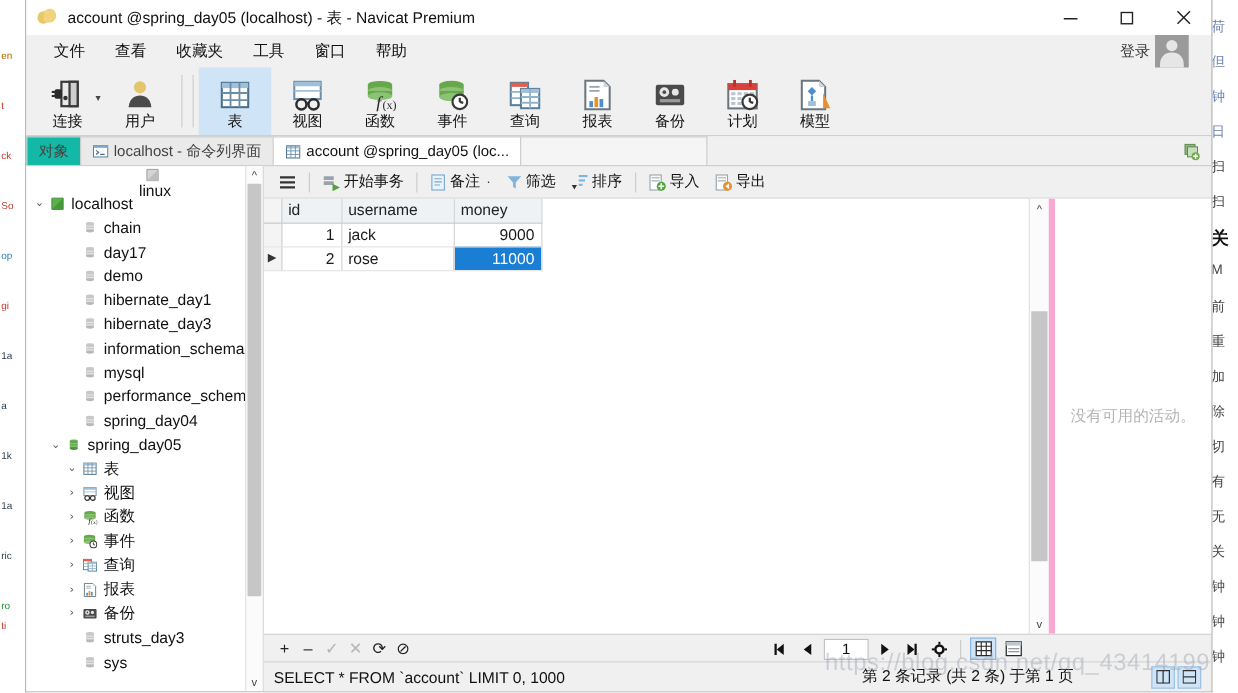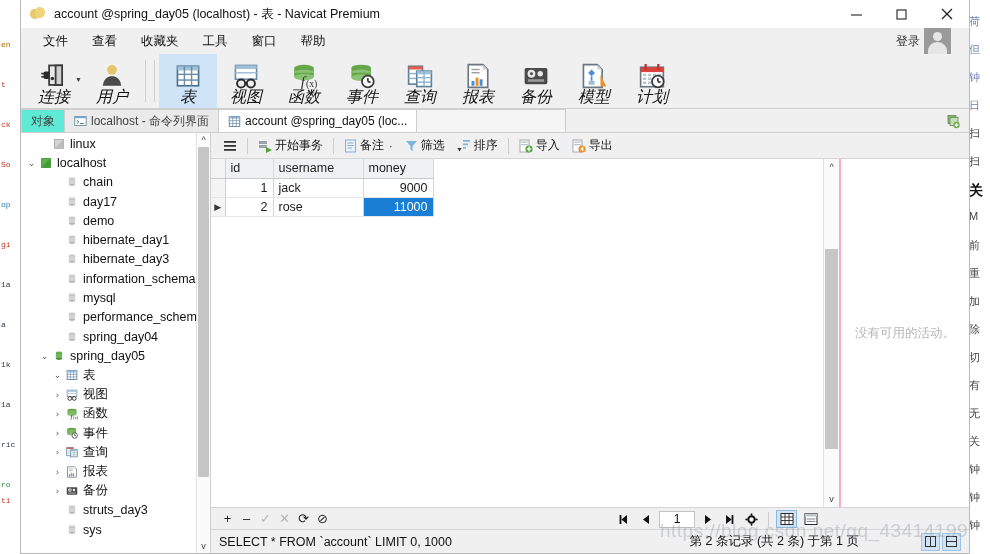--- a/index.html
+++ b/index.html
@@ -9,21 +9,21 @@
     font-size: 12px;
     background: #ffffff;
     color: #1a1a1a;
     position: relative;
   }
 
   
   #bg-left {
     position:absolute; left:0; top:0; width:26px; height:554px;
     background:#ffffff; border-right:1px solid #d0d0d0; overflow:hidden;
-    font-family:Liberation Mono, monospace; font-size:8px;
+    font-family:Liberation Sans, sans-serif; font-size:8px;
   }
   #bg-left .ln { position:absolute; white-space:nowrap; }
   #bg-right {
     position:absolute; right:0; top:0; width:28px; height:554px;
     background:#ffffff; border-left:1px solid #c8c8c8; overflow:hidden;
     font-size:11px; color:#333;
   }
   #bg-right .rl { position:absolute; white-space:nowrap; }
 
   
@@ -83,36 +83,36 @@
   .ribbon {
     height:55px; background:#f0f0f0; border-bottom:1px solid #cfcfcf;
     display:flex; align-items:stretch; flex:0 0 auto; padding-left:4px;
   }
   .rb-item {
     width:58px; display:flex; flex-direction:column; align-items:center;
     justify-content:center; gap:1px; cursor:default; position:relative;
   }
   .rb-item.selected { background:#cfe4f7; }
   .rb-ico { height:30px; display:flex; align-items:flex-end; justify-content:center; }
-  .rb-lbl { font-size:16px; color:#111; line-height:14px;font-style:italic; }
+  .rb-lbl { font-size:12px; color:#111; line-height:14px; }
   .rb-sep { width:1px; background:#cfcfcf; margin:6px 4px; }
   .rb-caret { font-size:7px; color:#444; position:absolute; left:50px; top:22px;}
 
   
   .tabstrip {
     height:24px; background:#f0f0f0; display:flex; align-items:flex-end;
     flex:0 0 auto; border-bottom:1px solid #cfcfcf; position:relative;
   }
   .tab {
     height:23px; display:flex; align-items:center; gap:4px; padding:0 9px;
     font-size:12px; color:#444; background:#eaeaea;
     border:1px solid #cdcdcd; border-bottom:none; margin-right:-1px;
     white-space:nowrap;
   }
-  .tab.obj { background:#5eead4; color:#444; border-color:#cdcdcd; }
+  .tab.obj { background:#14b8a6; color:#444; border-color:#cdcdcd; }
   .tab.active { background:#ffffff; color:#111; }
   .tab.blank { width:150px; background:#f5f5f5; }
   .tab-newbtn {
     position:absolute; right:4px; top:2px; width:24px; height:20px;
     display:flex; align-items:center; justify-content:center;
   }
 
   
   .content { flex:1 1 auto; display:flex; min-height:0; background:#f0f0f0; }
 
@@ -169,21 +169,21 @@
 
   .vscroll {
     width:16px; background:#fbfbfb; border-left:1px solid #e2e2e2;
     display:flex; flex-direction:column; align-items:center; flex:0 0 auto;
   }
   .vs-arrow { height:16px; font-size:9px; color:#444; line-height:16px;}
   .vs-thumb { width:13px; background:#c6c6c6; }
 
   
   .actpanel {
-    width:130px; background:#fff; border-left:2px solid #f9a8d4;
+    width:130px; background:#fff; border-left:5px solid #f9a8d4;
     display:flex; align-items:center; justify-content:center; flex:0 0 auto;
   }
   .actpanel .msg { color:#b5b5b5; font-size:12.5px; }
 
   
   .rowbar {
     height:22px; background:#f0f0f0; border-top:1px solid #d5d5d5;
     display:flex; align-items:center; flex:0 0 auto; position:relative;
   }
   .rb-left { display:flex; align-items:center; gap:2px; padding-left:8px; }
@@ -417,33 +417,20 @@
         <div class="rb-ico">
           <svg width="26" height="26" viewBox="0 0 16 16">
             <rect x="1" y="3" width="14" height="10" rx="1" fill="#4a4a4a"></rect>
             <circle cx="5.2" cy="6.6" r="2.4" fill="#e6e6e6"></circle>
             <circle cx="5.2" cy="6.6" r="0.9" fill="#4a4a4a"></circle>
             <circle cx="10.6" cy="6.6" r="1.7" fill="#e6e6e6"></circle>
             <rect x="3" y="10" width="10" height="1.6" fill="#9a9a9a"></rect>
           </svg>
         </div>
         <div class="rb-lbl">备份</div>
-      </div>
-      <div class="rb-item">
-        <div class="rb-ico">
-          <svg width="26" height="26" viewBox="0 0 16 16">
-            <polygon points="1.5,1 10,1 13,4 13,15 1.5,15" fill="#fff" stroke="#6a7680" stroke-width="1"></polygon>
-            <polygon points="10,1 13,4 10,4" fill="#cfd6dc"></polygon>
-            <polygon points="6.5,4 8.6,6.1 6.5,8.2 4.4,6.1" fill="#4a8fd4"></polygon>
-            <line x1="6.5" y1="8.2" x2="6.5" y2="11" stroke="#4a8fd4" stroke-width="1.1"></line>
-            <rect x="4.6" y="11" width="3.8" height="2.4" fill="#9fc0d8"></rect>
-            <polygon points="12,7 15.5,14.5 12,14.5" fill="#e8902a"></polygon>
-          </svg>
-        </div>
-        <div class="rb-lbl">模型</div>
       </div>
       <div class="rb-item">
         <div class="rb-ico">
           <svg width="26" height="26" viewBox="0 0 16 16">
             <rect x="1" y="2.6" width="14" height="12" fill="#fff" stroke="#6a7680" stroke-width="1"></rect>
             <rect x="1" y="2.6" width="14" height="3" fill="#d9413a"></rect>
             <rect x="3.4" y="0.6" width="1.4" height="3.4" fill="#b8342e"></rect>
             <rect x="11.2" y="0.6" width="1.4" height="3.4" fill="#b8342e"></rect>
             <rect x="2.4" y="6.6" width="2.1" height="1.5" fill="#bcc6cf"></rect>
             <rect x="5.5" y="6.6" width="2.1" height="1.5" fill="#bcc6cf"></rect>
@@ -457,20 +444,33 @@
             <rect x="5.5" y="11.399999999999999" width="2.1" height="1.5" fill="#bcc6cf"></rect>
             <rect x="8.6" y="11.399999999999999" width="2.1" height="1.5" fill="#bcc6cf"></rect>
             <rect x="11.700000000000001" y="11.399999999999999" width="2.1" height="1.5" fill="#bcc6cf"></rect>
             <circle cx="11.6" cy="11.4" r="3.6" fill="#fff" stroke="#3a3a3a" stroke-width="1.1"></circle>
             <line x1="11.6" y1="11.4" x2="11.6" y2="9.3" stroke="#3a3a3a" stroke-width="1.1"></line>
             <line x1="11.6" y1="11.4" x2="13.3" y2="11.9" stroke="#3a3a3a" stroke-width="1.1"></line>
           </svg>
         </div>
         <div class="rb-lbl">计划</div>
       </div>
+      <div class="rb-item">
+        <div class="rb-ico">
+          <svg width="26" height="26" viewBox="0 0 16 16">
+            <polygon points="1.5,1 10,1 13,4 13,15 1.5,15" fill="#fff" stroke="#6a7680" stroke-width="1"></polygon>
+            <polygon points="10,1 13,4 10,4" fill="#cfd6dc"></polygon>
+            <polygon points="6.5,4 8.6,6.1 6.5,8.2 4.4,6.1" fill="#4a8fd4"></polygon>
+            <line x1="6.5" y1="8.2" x2="6.5" y2="11" stroke="#4a8fd4" stroke-width="1.1"></line>
+            <rect x="4.6" y="11" width="3.8" height="2.4" fill="#9fc0d8"></rect>
+            <polygon points="12,7 15.5,14.5 12,14.5" fill="#e8902a"></polygon>
+          </svg>
+        </div>
+        <div class="rb-lbl">模型</div>
+      </div>
     </div>
 
   <div class="tabstrip" id="tabstrip">
     <div class="tab obj">
         <span>对象</span>
       </div>
       <div class="tab">
         <span>
           <svg width="13" height="13" viewBox="0 0 16 16">
             <rect x="1" y="2" width="14" height="11" fill="#fff" stroke="#5b7f99" stroke-width="1"></rect>
@@ -503,21 +503,21 @@
         <line x1="10.5" y1="9" x2="10.5" y2="13" stroke="#fff" stroke-width="1.2"></line>
         <line x1="8.6" y1="11" x2="12.4" y2="11" stroke="#fff" stroke-width="1.2"></line>
       </svg>
     </div>
   </div>
 
   <div class="content">
 
     <div class="sidebar">
       <div class="tree" id="tree">
-          <div class="node" style="padding-left: 17px;">
+          <div class="node" style="padding-left: 17px; flex-direction: column;">
             <div class="chev"></div>
             <div class="nico">
               <svg width="12" height="12" viewBox="0 0 16 16">
                 <polygon points="2,2 14,2 14,14 2,14" fill="#d4d4d4" stroke="#9a9a9a" stroke-width="1"></polygon>
                 <polygon points="2,14 14,2 14,14" fill="#bdbdbd"></polygon>
               </svg>
             </div>
             <div class="nlabel">linux</div>
           </div>
           <div class="node" style="padding-left: 4px;">

